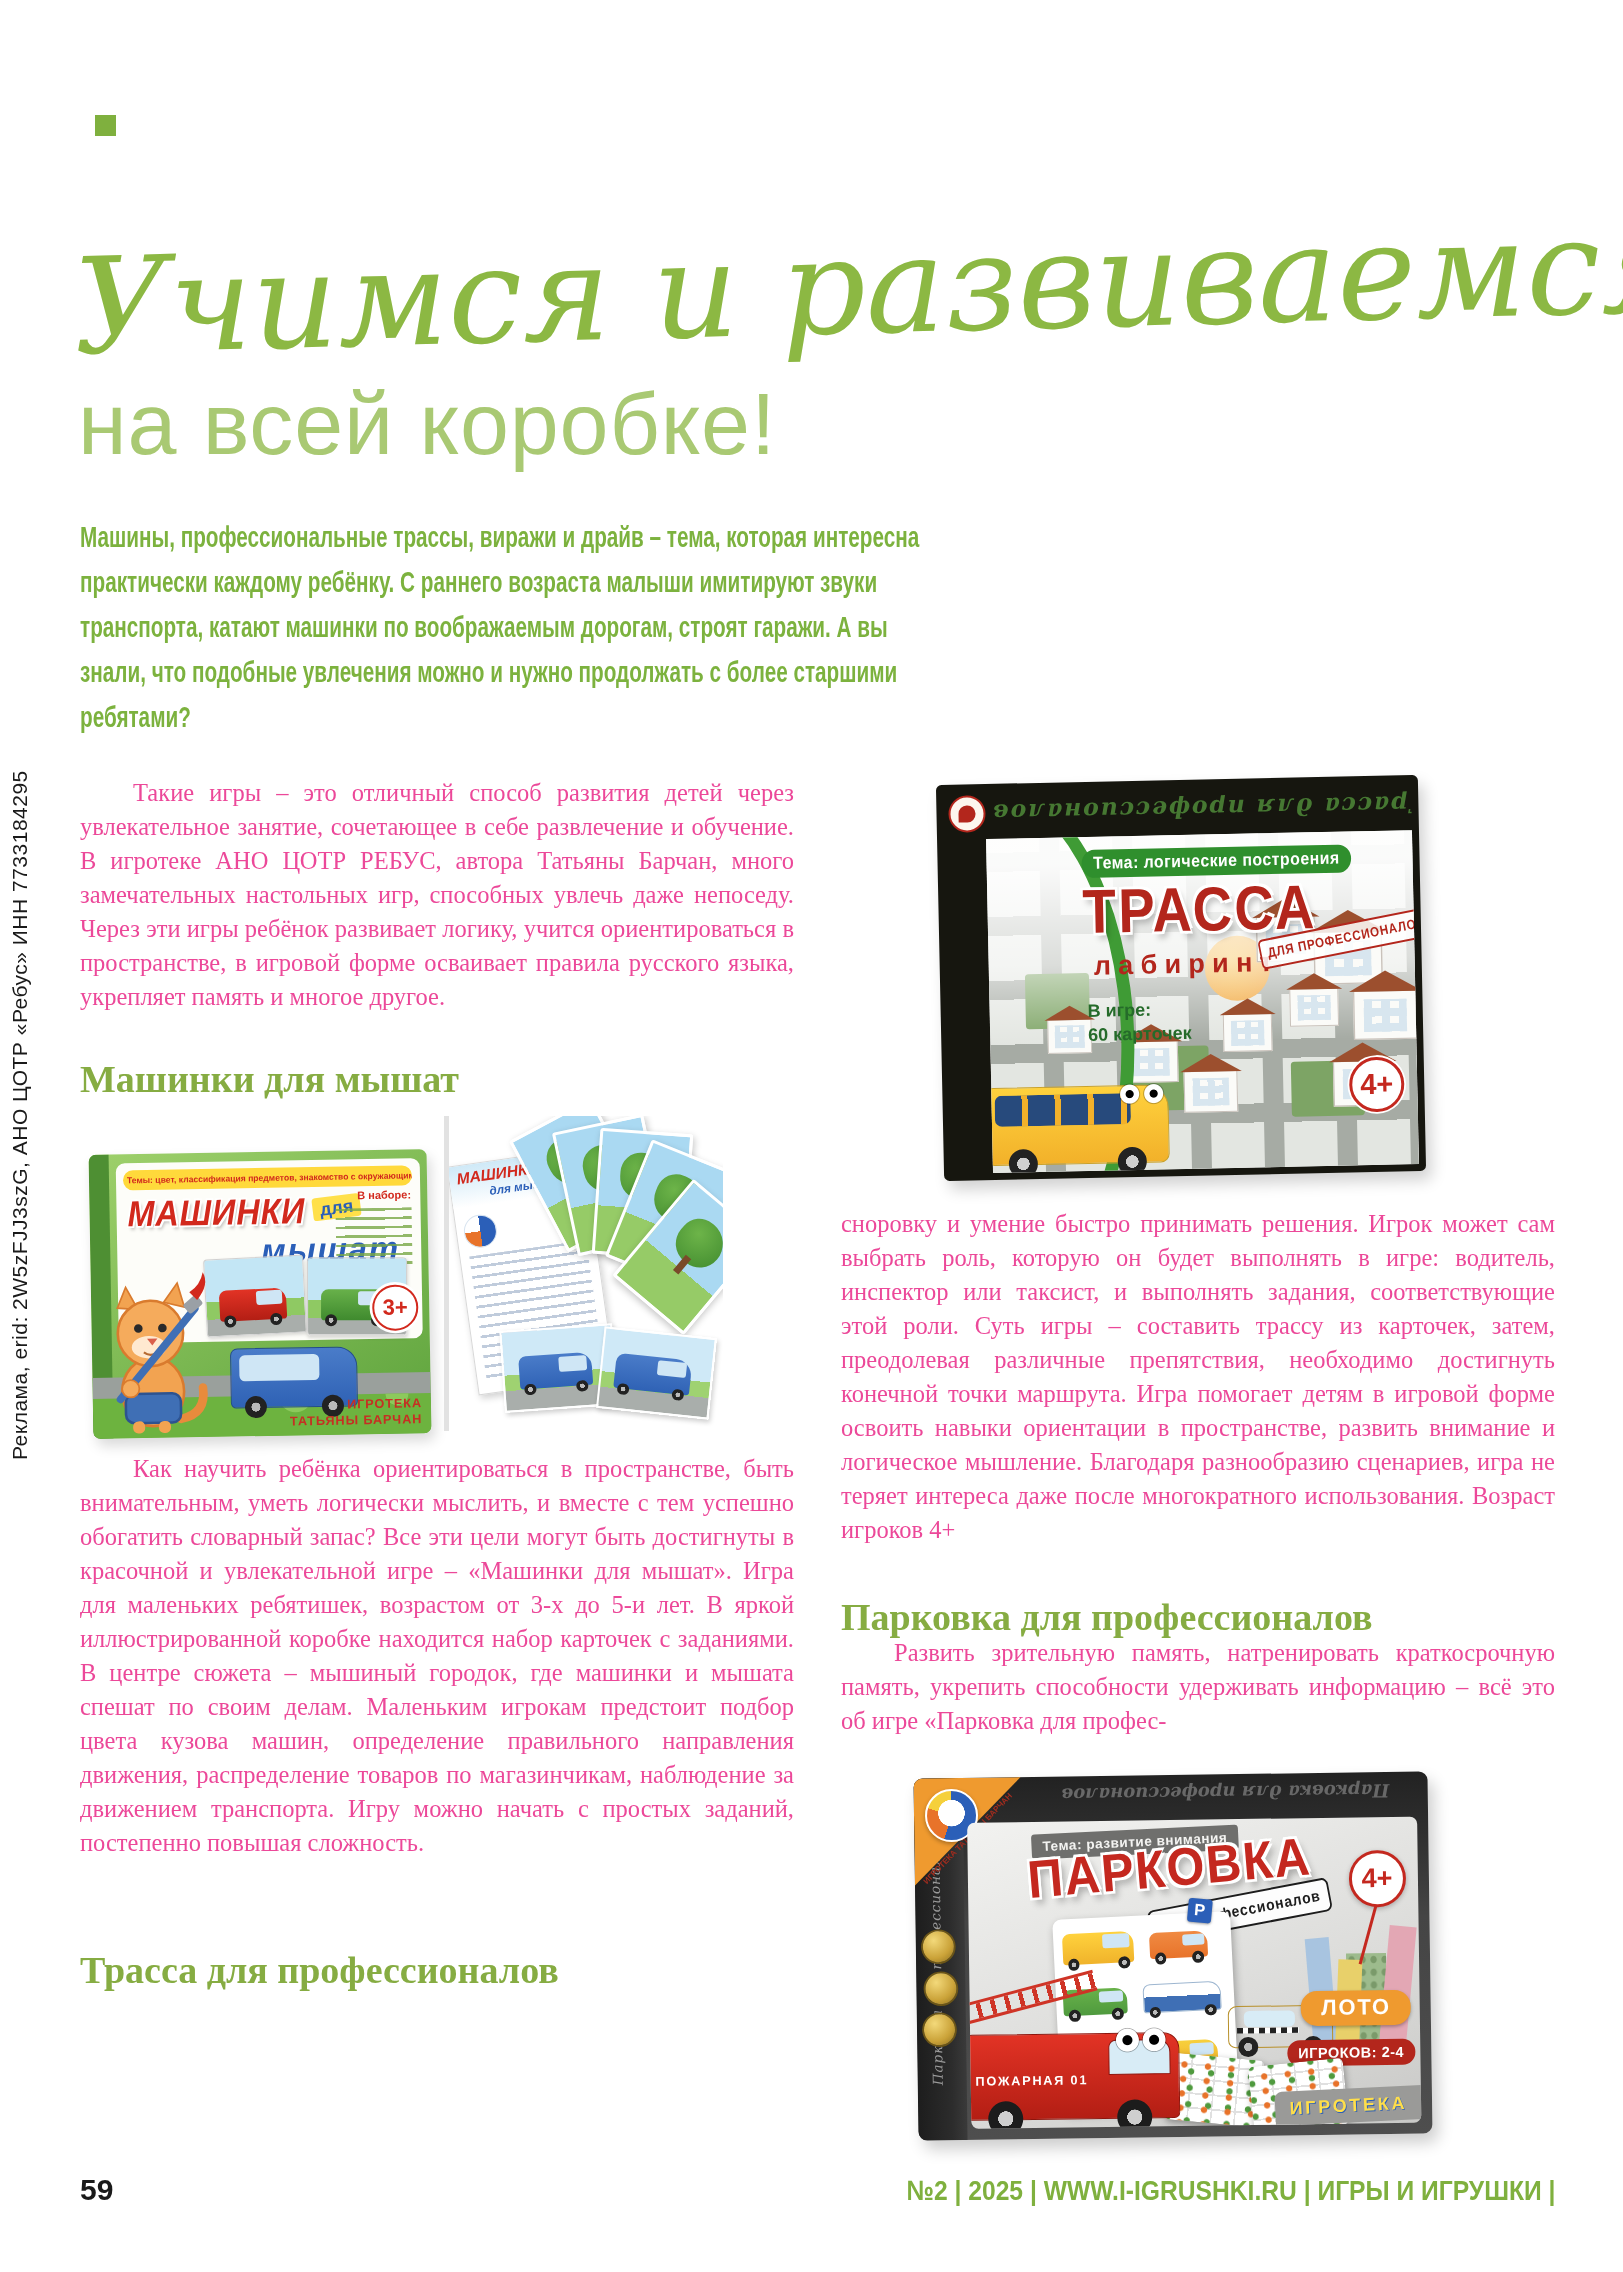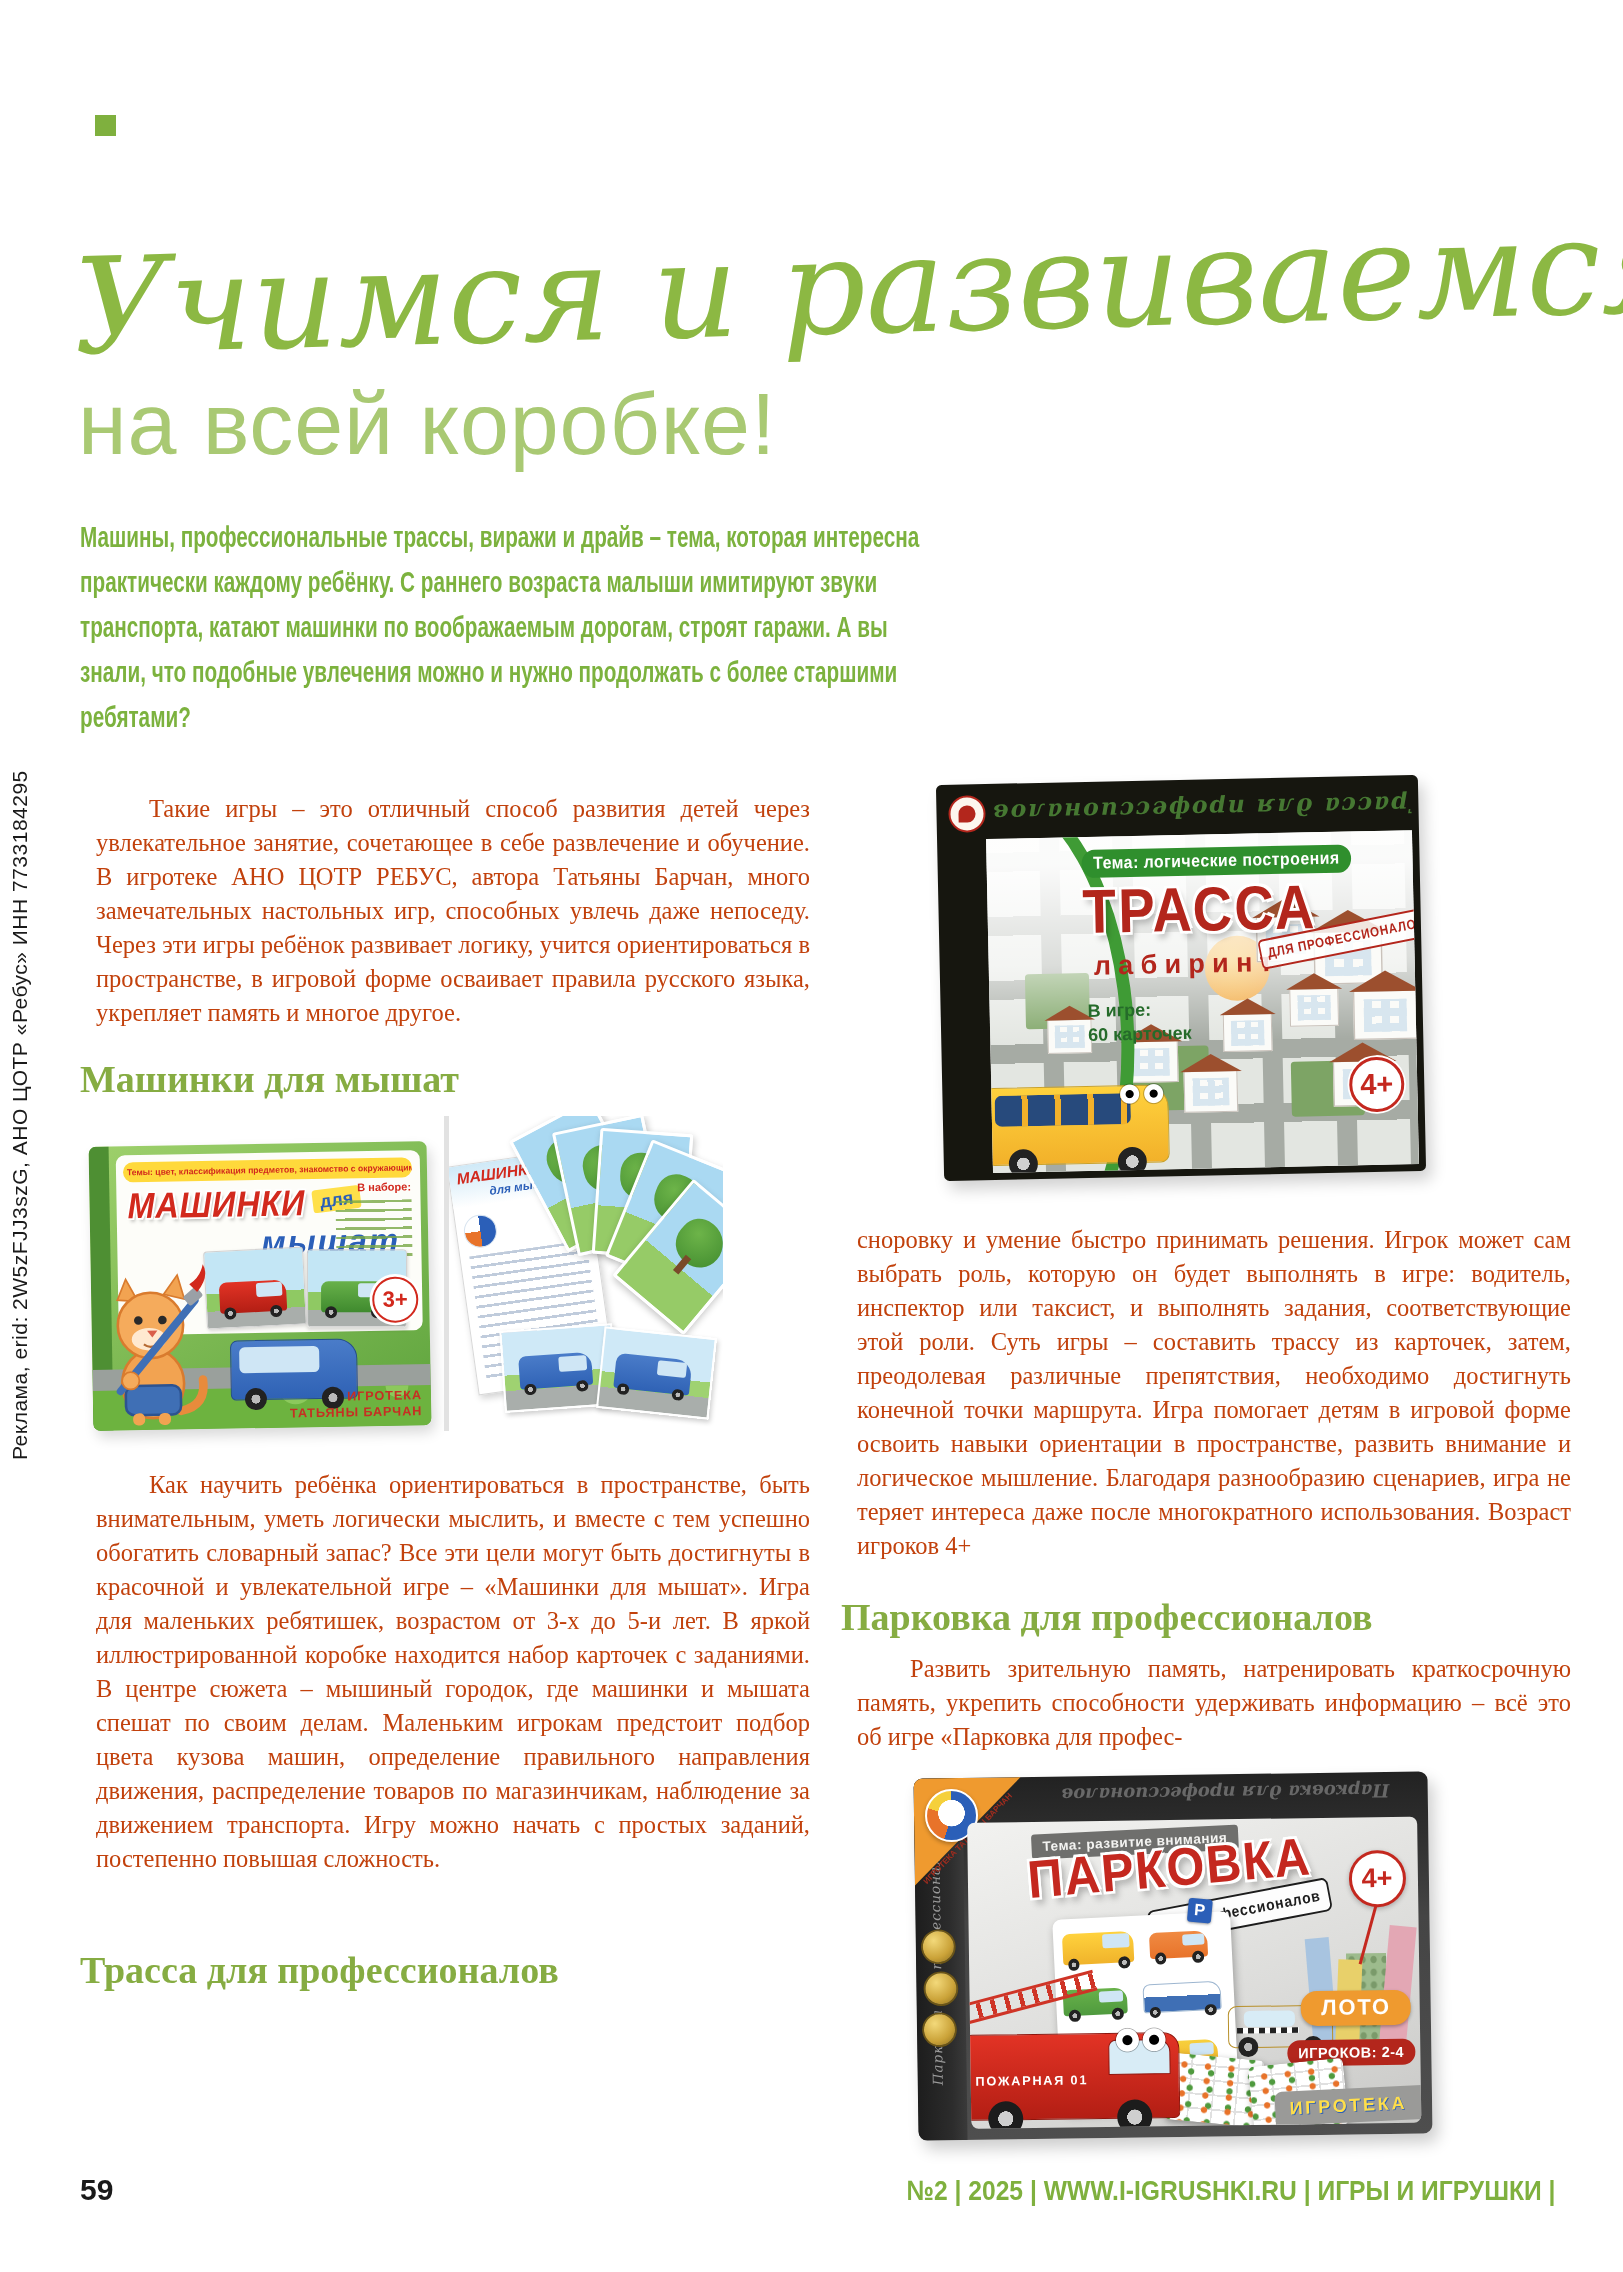--- a/index.html
+++ b/index.html
@@ -11,21 +11,21 @@
   .kicker{left:128px;top:106px;font:bold 32px/1 "Liberation Sans",sans-serif;color:#7fb03e;letter-spacing:0.5px;white-space:nowrap;}
   
   .script-title{left:73px;top:220px;font:italic 133px/1 "DejaVu Serif",serif;color:#8cb843;white-space:nowrap;transform:rotate(-1.5deg);}
   .hero-sub{left:78px;top:380px;font:300 88px/1 "Liberation Sans",sans-serif;color:#a9c973;white-space:nowrap;letter-spacing:0.9px;}
   .lead{left:80px;top:514px;}
   .lead div{font:bold 30px/45px "Liberation Sans",sans-serif;color:#7cb23e;white-space:nowrap;transform:scaleX(.69);transform-origin:0 0;}
   
   .side-note{left:9px;top:1460px;font:21px/1 "Liberation Sans",sans-serif;color:#1a1a1a;white-space:nowrap;
              transform:rotate(-90deg);transform-origin:top left;letter-spacing:0.5px;}
   
-  .body{font:24.5px/34px "Liberation Serif",serif;color:#c2410c;text-align:justify;text-indent:53px;margin:16px;}
+  .body{font:24.5px/34px "Liberation Serif",serif;color:#ec4899;text-align:justify;text-indent:53px;margin:0;}
   .noindent{text-indent:0;}
   .h2{font:bold 38px/1 "Liberation Serif",serif;color:#86ac42;margin:0;white-space:nowrap;}
   #intro{left:80px;top:776px;width:714px;}
   #mash-head{left:80px;top:1060px;}
   #mash-body{left:80px;top:1452px;width:714px;}
   #trassa-head{left:80px;top:1951px;}
   #trassa-left{left:80px;top:1995px;width:714px;}
   #trassa-right{left:841px;top:1207px;width:714px;}
   #park-head{left:841px;top:1598px;}
   #park-body{left:841px;top:1636px;width:714px;}
@@ -73,21 +73,21 @@
   .bus-body::before,.bus-body::after{content:"";position:absolute;bottom:-14.5px;width:29px;height:29px;border-radius:50%;
             background:radial-gradient(circle,#cfcfcf 0 30%,#222 31%);}
   .bus-body::before{left:22px;} .bus-body::after{right:22px;}
   .bus-glass{position:absolute;left:9px;top:7.3px;width:136px;height:31px;background:#274a7c;border-radius:7.3px;
             background-image:repeating-linear-gradient(90deg,transparent 0 27px,#f2b12a 27px 33px);}
   .bus-eyes{position:absolute;right:1.8px;top:-3.6px;width:49px;height:23.6px;background:
       radial-gradient(circle at 27% 50%,#000 3.6px,#fff 4.5px 9px,rgba(0,0,0,.25) 10px,transparent 11px),
       radial-gradient(circle at 76% 50%,#000 3.6px,#fff 4.5px 9px,rgba(0,0,0,.25) 10px,transparent 11px);}
   
   #fig-mash{left:80px;top:1116px;width:643px;height:315px;background:#fff;}
-  .mm-a{position:absolute;left:0;top:8px;width:364px;height:315px;background:#fff;}
+  .mm-a{position:absolute;left:0;top:16px;width:364px;height:315px;background:#fff;}
   .mm-div{position:absolute;left:364px;top:0;width:5.5px;height:315px;background:#e2e2e2;}
   .mm-b{position:absolute;left:369px;top:0;width:274px;height:315px;background:#fff;overflow:hidden;}
   .mm-box{position:absolute;left:11px;top:20px;width:338px;height:284px;background:linear-gradient(150deg,#9ed06b,#5da33c);
           border-radius:7.3px;transform:rotate(-1deg);box-shadow:3.6px 7.3px 12.7px rgba(0,0,0,.15);overflow:hidden;}
   .mm-spine{position:absolute;left:0;top:0;bottom:0;width:20px;background:#4e8f33;}
   .mm-white{position:absolute;left:27px;top:9px;right:7.3px;height:180px;background:#fdfdf9;border-radius:9px;}
   .mm-themes{position:absolute;left:7.3px;top:7.3px;right:7.3px;background:#ffd93b;border-radius:11px;color:#d2291d;
              font:bold 8.6px/1 "Liberation Sans",sans-serif;padding:5.5px 3.6px;white-space:nowrap;overflow:hidden;text-align:center;}
   .mm-title-red{position:absolute;left:11px;top:33px;font:italic 900 36px/1 "Liberation Sans",sans-serif;color:#d2291d;
              letter-spacing:0.9px;transform:scaleX(.9);transform-origin:0 0;white-space:nowrap;

